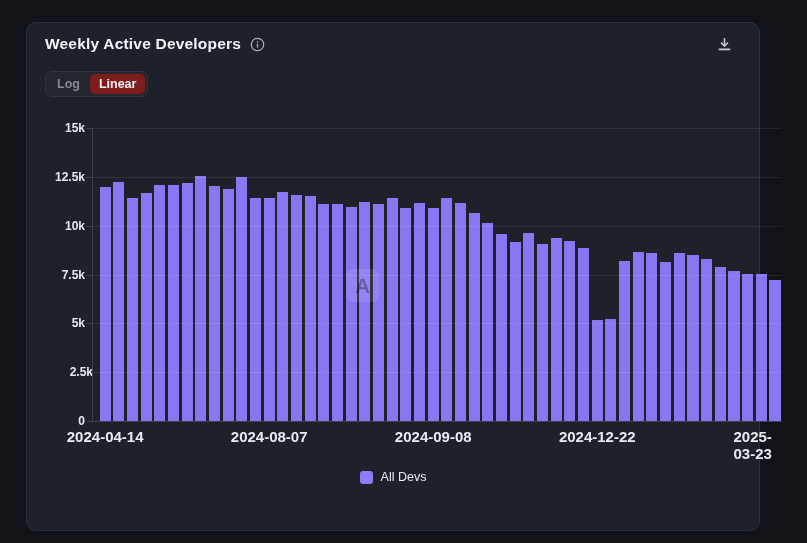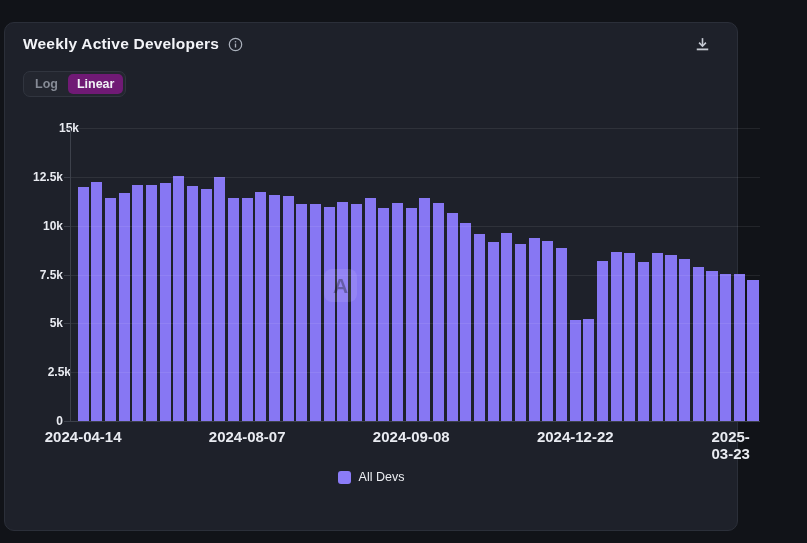--- a/index.html
+++ b/index.html
@@ -2,34 +2,34 @@
 <html><head>
 <meta charset="utf-8">
 <style>
   html,body{margin:0;padding:0;}
   body{
     width:807px;height:543px;position:relative;overflow:hidden;
     background:#111318;
     font-family:"Liberation Sans", sans-serif;
   }
   .card{
-    position:absolute;left:4px;top:22px;width:734px;height:509px;
+    position:absolute;left:26px;top:22px;width:734px;height:509px;
     background:#1e212a;border:1px solid #2b2f39;border-radius:10px;
     box-sizing:border-box;
   }
   .card-header{position:absolute;left:18px;top:12px;display:flex;align-items:center;gap:9px;}
   .title{color:#f3f4f8;font-size:15.5px;font-weight:700;letter-spacing:.2px;}
   .icon-btn{background:none;border:none;padding:0;cursor:pointer;display:flex;align-items:center;}
   .download{position:absolute;right:26px;top:13px;}
   .toggle{
     position:absolute;left:18px;top:48px;display:inline-flex;gap:1px;
     background:#23262f;border:1px solid #31353f;border-radius:7px;padding:2px;
   }
   .toggle .opt{font-size:12.5px;color:#868b96;padding:3px 9px;border-radius:5px;font-weight:600;cursor:pointer;}
-  .toggle .opt.selected{background:#701a75;color:#f1f2f6;}
+  .toggle .opt.selected{background:#7f1d1d;color:#f1f2f6;}
   #chart{position:absolute;left:0;top:0;width:790px;height:509px;}
   .ylabel{position:absolute;left:0;width:58px;text-align:right;transform:translateY(-50%);
     color:#e9ebf1;font-size:12px;font-weight:600;}
   .xlabel{position:absolute;transform:translateX(-50%);color:#e9ebf1;font-size:15px;font-weight:600;}
   .gridline{position:absolute;height:1px;background:rgba(255,255,255,0.08);}
   .axisline-y{position:absolute;width:1px;background:#3d414b;}
   .axisline-x{position:absolute;height:1px;background:#3d414b;}
   .ytick{position:absolute;height:1px;width:6px;background:#3d414b;}
   .bar{position:absolute;background:#8777f3;}
   .watermark{position:absolute;left:319px;top:246px;display:flex;align-items:center;gap:13px;pointer-events:none;}
@@ -134,21 +134,21 @@
       <div class="ytick" style="left: 59px; top: 251.5px;"></div>
       <div class="ylabel" style="top: 251.5px;">7.5k</div>
       <div class="gridline" style="left: 65px; width: 690px; top: 202.667px;"></div>
       <div class="ytick" style="left: 59px; top: 202.667px;"></div>
       <div class="ylabel" style="top: 202.667px;">10k</div>
       <div class="gridline" style="left: 65px; width: 690px; top: 153.833px;"></div>
       <div class="ytick" style="left: 59px; top: 153.833px;"></div>
       <div class="ylabel" style="top: 153.833px;">12.5k</div>
       <div class="gridline" style="left: 65px; width: 690px; top: 105px;"></div>
       <div class="ytick" style="left: 59px; top: 105px;"></div>
-      <div class="ylabel" style="top: 105px; margin-left: 16px;">15k</div>
+      <div class="ylabel" style="top: 105px;">15k</div>
       <div class="axisline-y" style="left: 65px; top: 105px; height: 293px;"></div>
       <div class="axisline-x" style="left: 65px; top: 398px; width: 690px;"></div>
       <div class="xlabel" style="left: 78.15px; top: 405px;">2024-04-14</div>
       <div class="xlabel" style="left: 242.19px; top: 405px;">2024-08-07</div>
       <div class="xlabel" style="left: 406.23px; top: 405px;">2024-09-08</div>
       <div class="xlabel" style="left: 570.27px; top: 405px;">2024-12-22</div>
       <div class="xlabel" style="left: 734.31px; top: 405px;">2025-03-23</div>
     </div>
 
   <div class="watermark">

